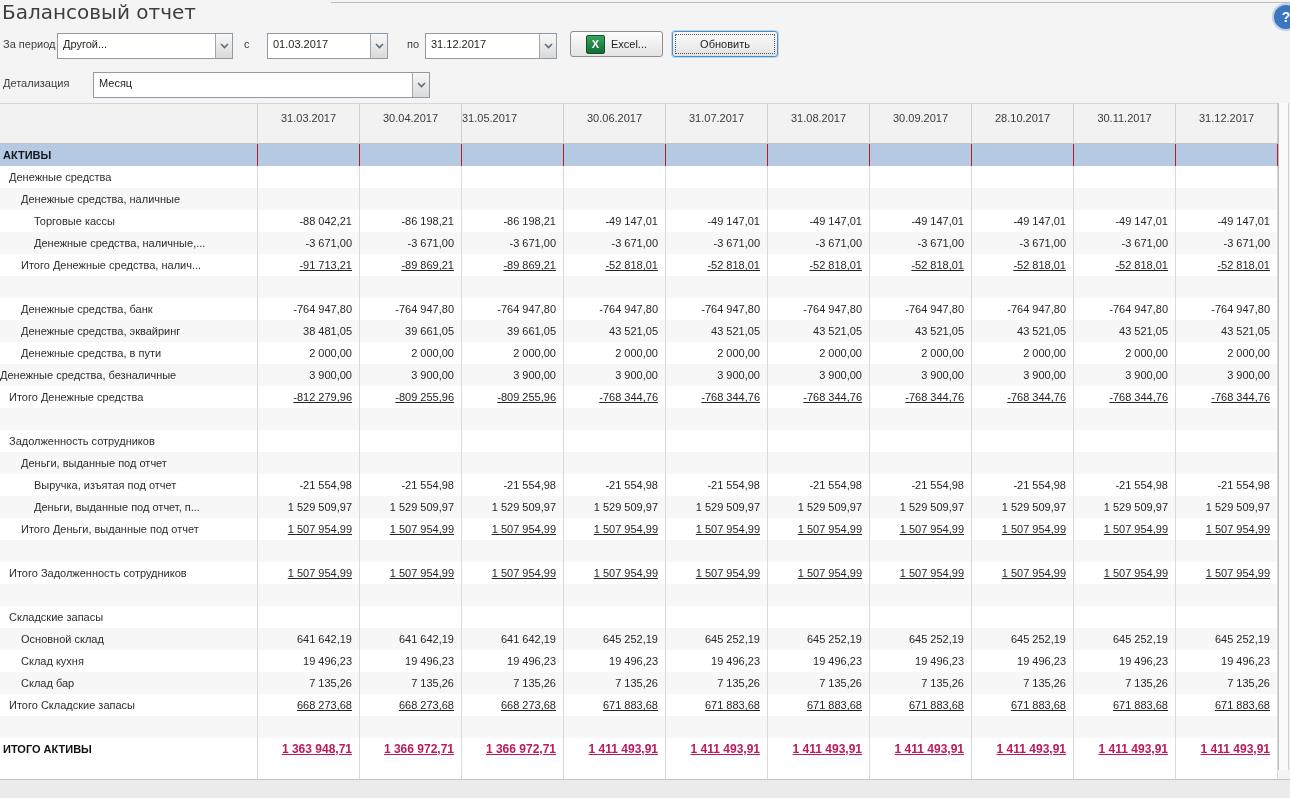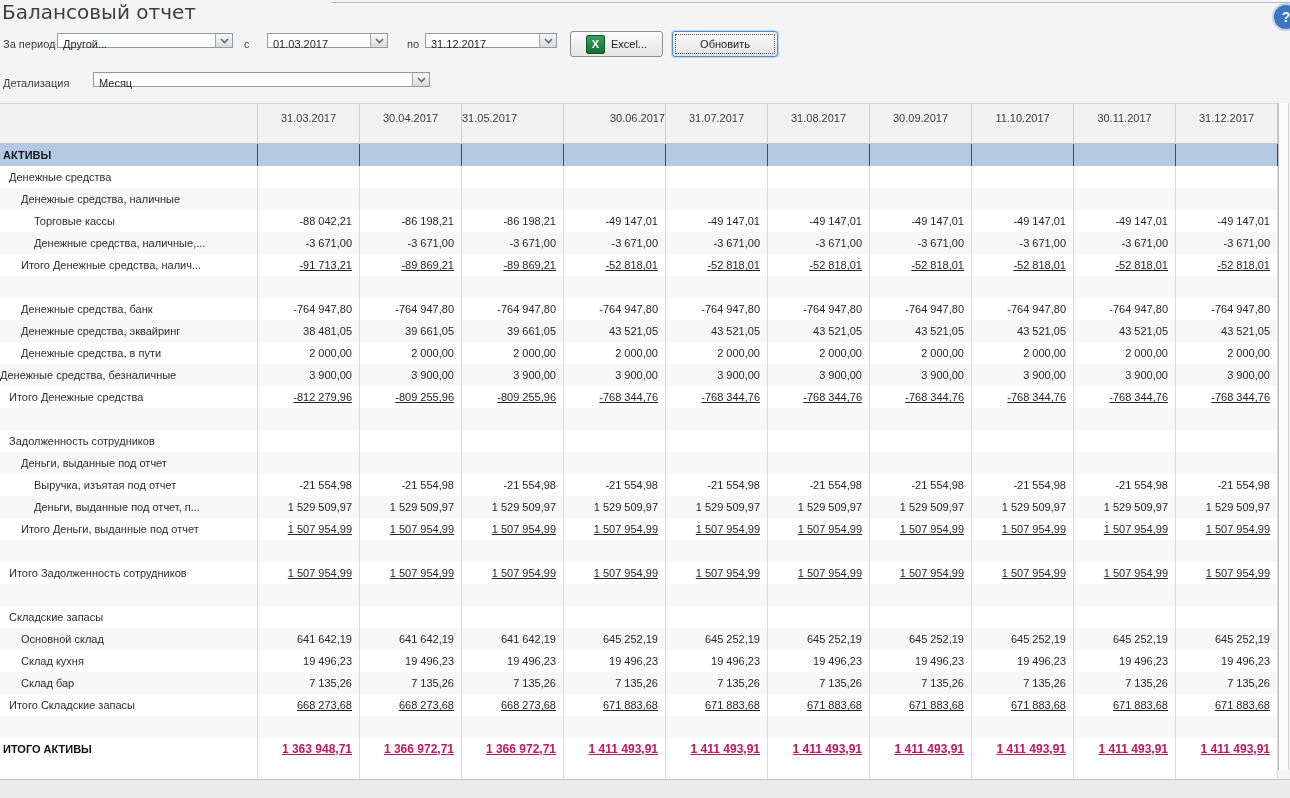--- a/index.html
+++ b/index.html
@@ -12,21 +12,21 @@
   .page-title{
     position:absolute;left:2px;top:0px;font-size:20px;color:#3e3e3e;
     font-family:"DejaVu Sans","Liberation Sans",sans-serif;white-space:nowrap;
   }
   .help-btn{
     position:absolute;top:3px;right:-10px;width:24px;height:24px;border-radius:50%;
     background:#3b76bf;border:2px solid #bed1e6;color:#fff;font-weight:bold;
     font-size:14px;line-height:24px;text-align:center;
   }
   .lbl{position:absolute;height:22px;line-height:22px;color:#3c3c3c;white-space:nowrap;}
-  .combo{position:absolute;height:15px;background:#fff;border:1px solid #8f9aa5;box-sizing:border-box;}
+  .combo{position:absolute;height:26px;background:#fff;border:1px solid #8f9aa5;box-sizing:border-box;}
   .combo .val{position:absolute;left:5px;top:0;right:20px;line-height:20px;color:#1f1f1f;overflow:hidden;white-space:nowrap;}
   .combo .drop{
     position:absolute;right:0;top:0;width:17px;height:100%;box-sizing:border-box;
     background:linear-gradient(#f8f8f8,#dadada);border-left:1px solid #a5a5a5;
     display:flex;align-items:center;justify-content:center;
   }
   .push{
     position:absolute;height:26px;box-sizing:border-box;border:1px solid #8e8e8e;border-radius:3px;
     background:linear-gradient(#fdfdfd,#e3e3e3);
     display:flex;align-items:center;justify-content:center;gap:6px;color:#222;
@@ -124,25 +124,25 @@
       </svg>
   </span>
 </div>
 
 <div id="report-table">
     <div class="trow header">
       <div class="cell label-cell"></div>
       <div class="cell val-cell" style="text-align: center; padding: 8px 0px 0px;">31.03.2017</div>
       <div class="cell val-cell" style="text-align: center; padding: 8px 0px 0px;">30.04.2017</div>
       <div class="cell val-cell" style="text-align: left; padding: 8px 0px 0px;">31.05.2017</div>
-      <div class="cell val-cell" style="text-align: right; padding: 8px 0px 12px;">30.06.2017</div>
+      <div class="cell val-cell" style="text-align: center; padding: 8px 0px 12px;">30.06.2017</div>
       <div class="cell val-cell" style="text-align: center; padding: 8px 0px 0px;">31.07.2017</div>
       <div class="cell val-cell" style="text-align: center; padding: 8px 0px 0px;">31.08.2017</div>
       <div class="cell val-cell" style="text-align: center; padding: 8px 0px 0px;">30.09.2017</div>
-      <div class="cell val-cell" style="text-align: center; padding: 8px 0px 0px;">11.10.2017</div>
+      <div class="cell val-cell" style="text-align: center; padding: 8px 0px 0px;">28.10.2017</div>
       <div class="cell val-cell" style="text-align: center; padding: 8px 0px 0px;">30.11.2017</div>
       <div class="cell val-cell" style="text-align: center; padding: 8px 0px 0px;">31.12.2017</div>
     </div>
     <div class="trow section">
       <div class="cell label-cell" style="padding-left: 3px;">АКТИВЫ</div>
       <div class="cell val-cell"></div>
       <div class="cell val-cell"></div>
       <div class="cell val-cell"></div>
       <div class="cell val-cell"></div>
       <div class="cell val-cell"></div>

